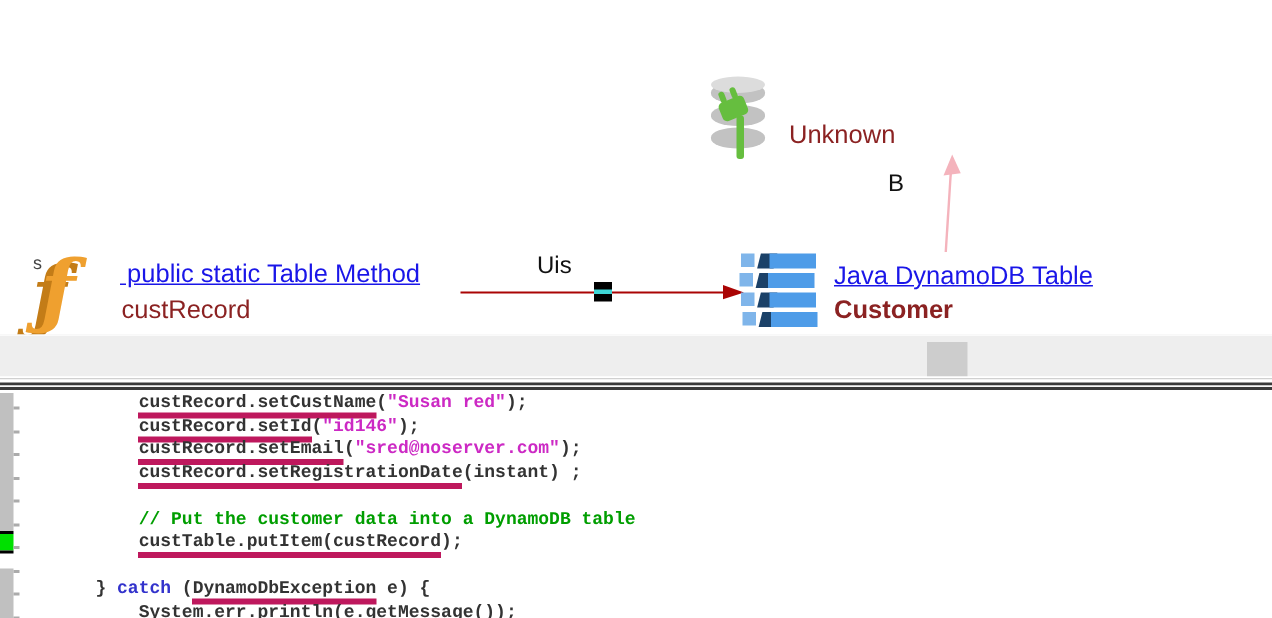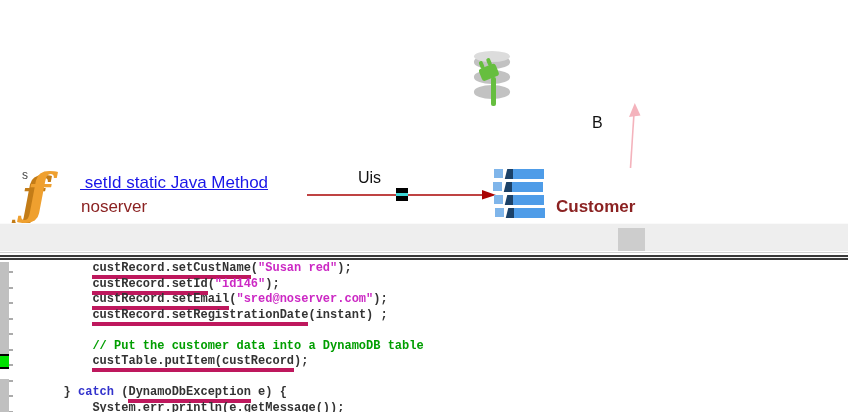--- a/index.html
+++ b/index.html
@@ -124,22 +124,22 @@
       <polygon class="red-head" points="482,190 496,195 482,199.5"></polygon>
       <line class="pink-line" x1="630.5" y1="168" x2="634" y2="113"></line>
       <polygon class="pink-head" points="634.8,103 629,117 640.5,115.5"></polygon>
     </svg>
 
     <div class="fn-icon">
       <span class="fn-glyph fn-shadow">ƒ</span>
       <span class="fn-glyph fn-main">ƒ</span>
       <span class="static-marker">s</span>
     </div>
-    <a class="node-title" style="left:80px;top:173px;"> setId static Java Method</a>
-    <div class="node-sub" style="left:81px;top:197px;">noserver</div>
+    <a class="node-title" style="left:80px;top:173px;"> public static Table Method</a>
+    <div class="node-sub" style="left:81px;top:197px;">custRecord</div>
 
     <div class="edge-label" style="left:358px;top:169px;">Uis</div>
     <div class="edge-handle">
       <div class="stripe"></div>
     </div>
     <div class="edge-label" style="left:592px;top:114px;">B</div>
 
     <div class="table-icon">
       <div class="t-row" style="left:0;top:0;width:52px;">
         <div class="t-sq"></div>
@@ -155,34 +155,36 @@
         <div class="t-sq"></div>
           <div class="t-wedge"></div>
           <div class="t-bar"></div>
       </div>
       <div class="t-row" style="left:1px;top:39px;width:52px;">
         <div class="t-sq"></div>
           <div class="t-wedge"></div>
           <div class="t-bar"></div>
       </div>
     </div>
+    <a class="node-title" style="left:556px;top:174px;">Java DynamoDB Table</a>
     <div class="node-sub" style="left:556px;top:197px;font-weight:bold;">Customer</div>
 
     <div class="client-icon">
       <div class="disk" style="top:34px;"></div>
       <div class="disk" style="top:19px;"></div>
       <div class="disk" style="top:4px;"></div>
       <div class="disk-top"></div>
       <div class="plug-stem"></div>
       <div class="plug">
         <div class="prong prong-a"></div>
         <div class="prong prong-b"></div>
         <div class="plug-head"></div>
       </div>
     </div>
+    <div class="node-sub" style="left:526px;top:80px;">Unknown</div>
   </div>
 
   <div class="hscroll">
     <div class="thumb"></div>
   </div>
 
   <div class="splitter">
     <div class="sp1"></div>
       <div class="sp2"></div>
       <div class="sp3"></div>

